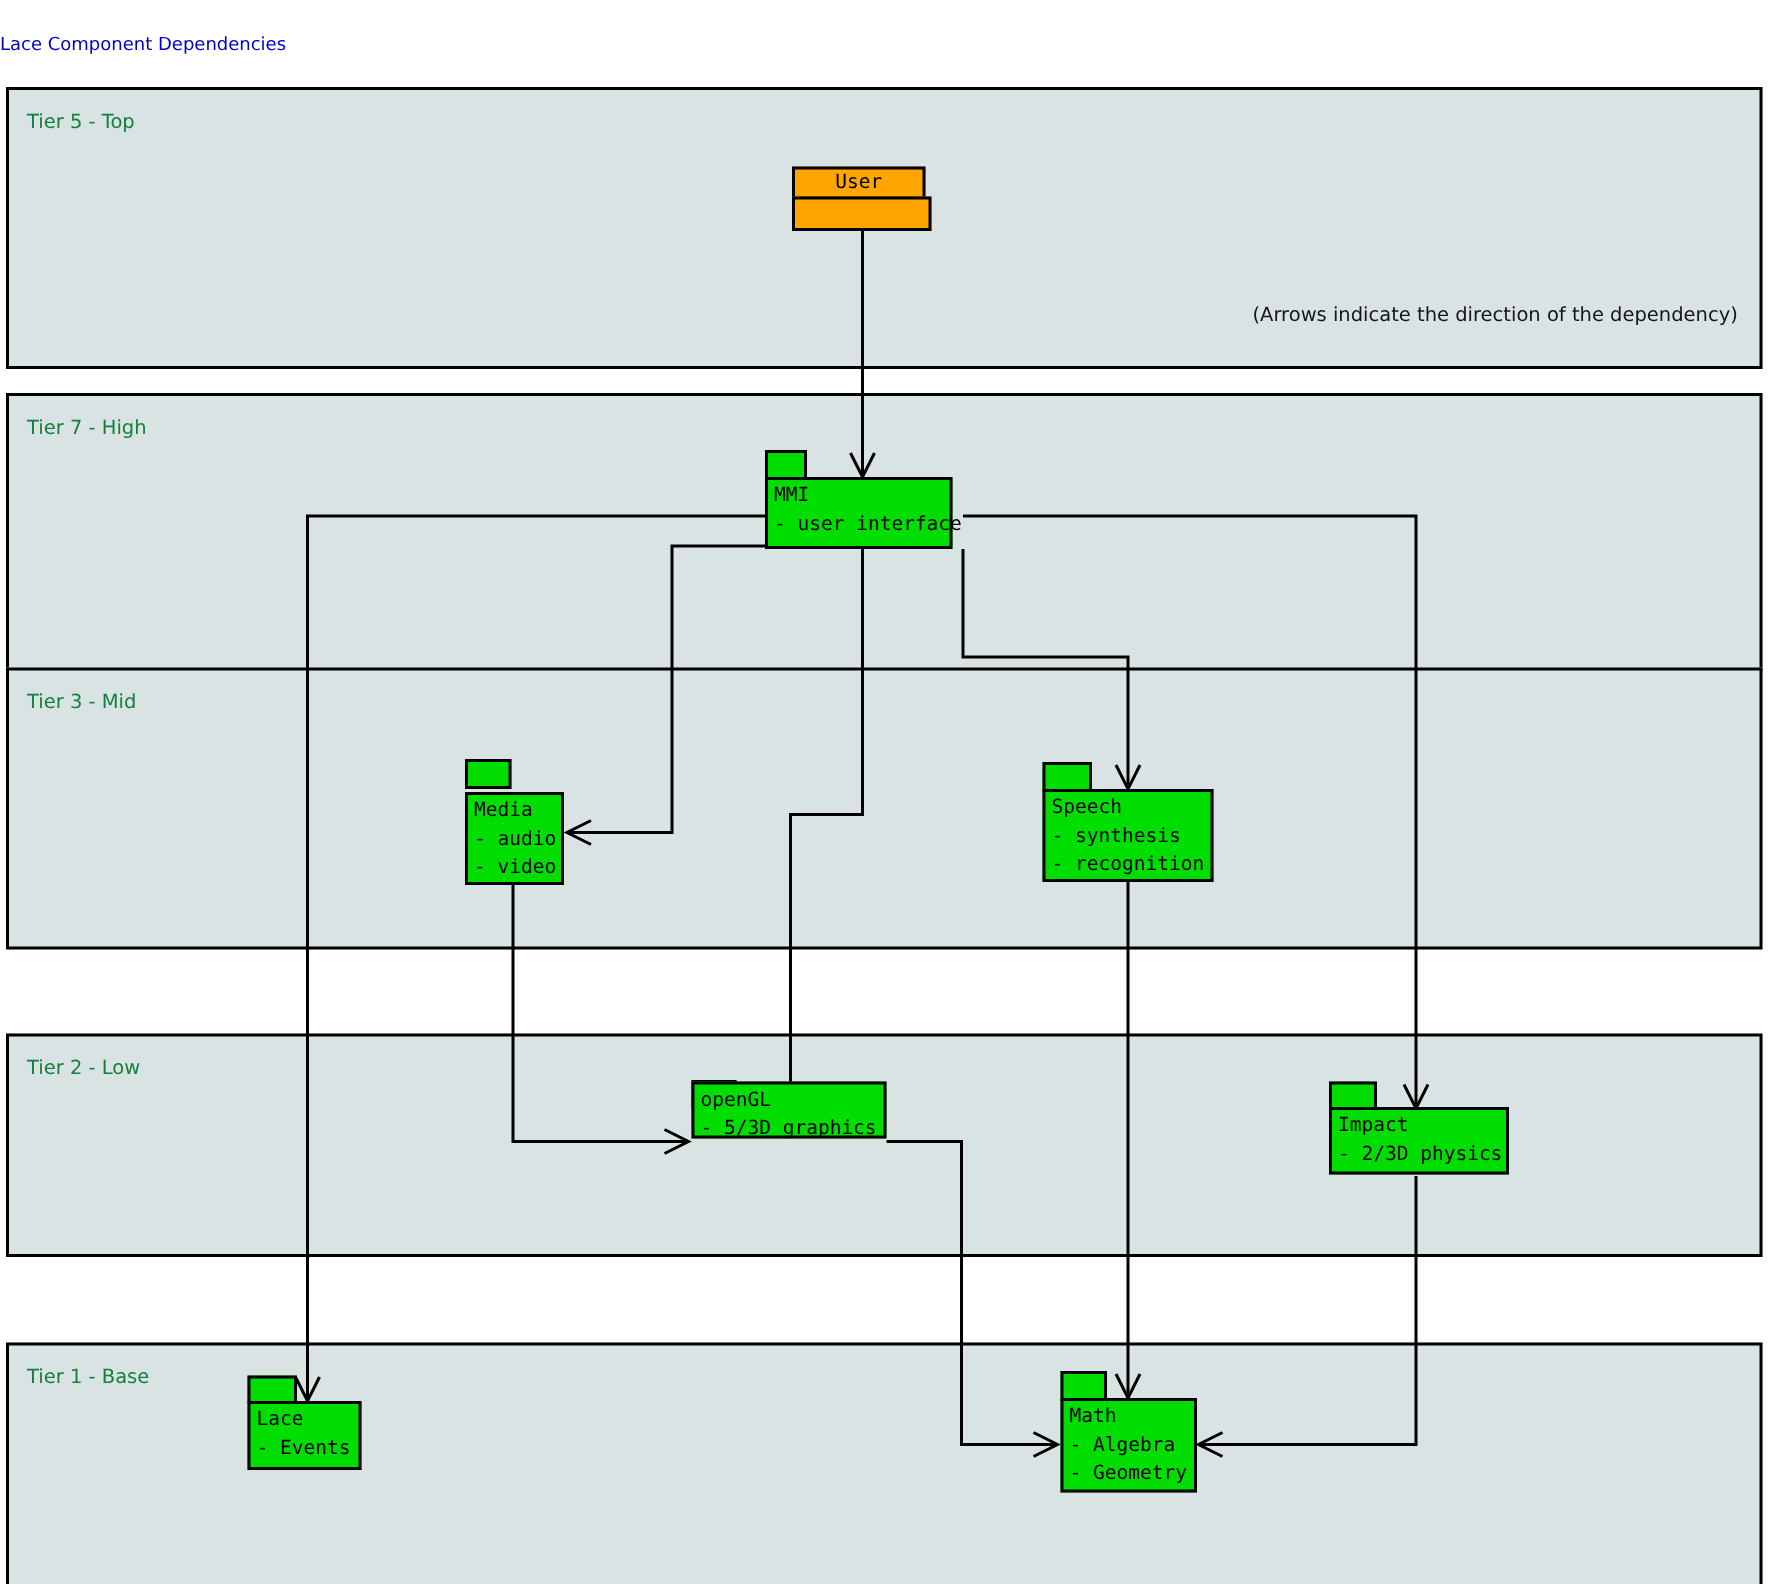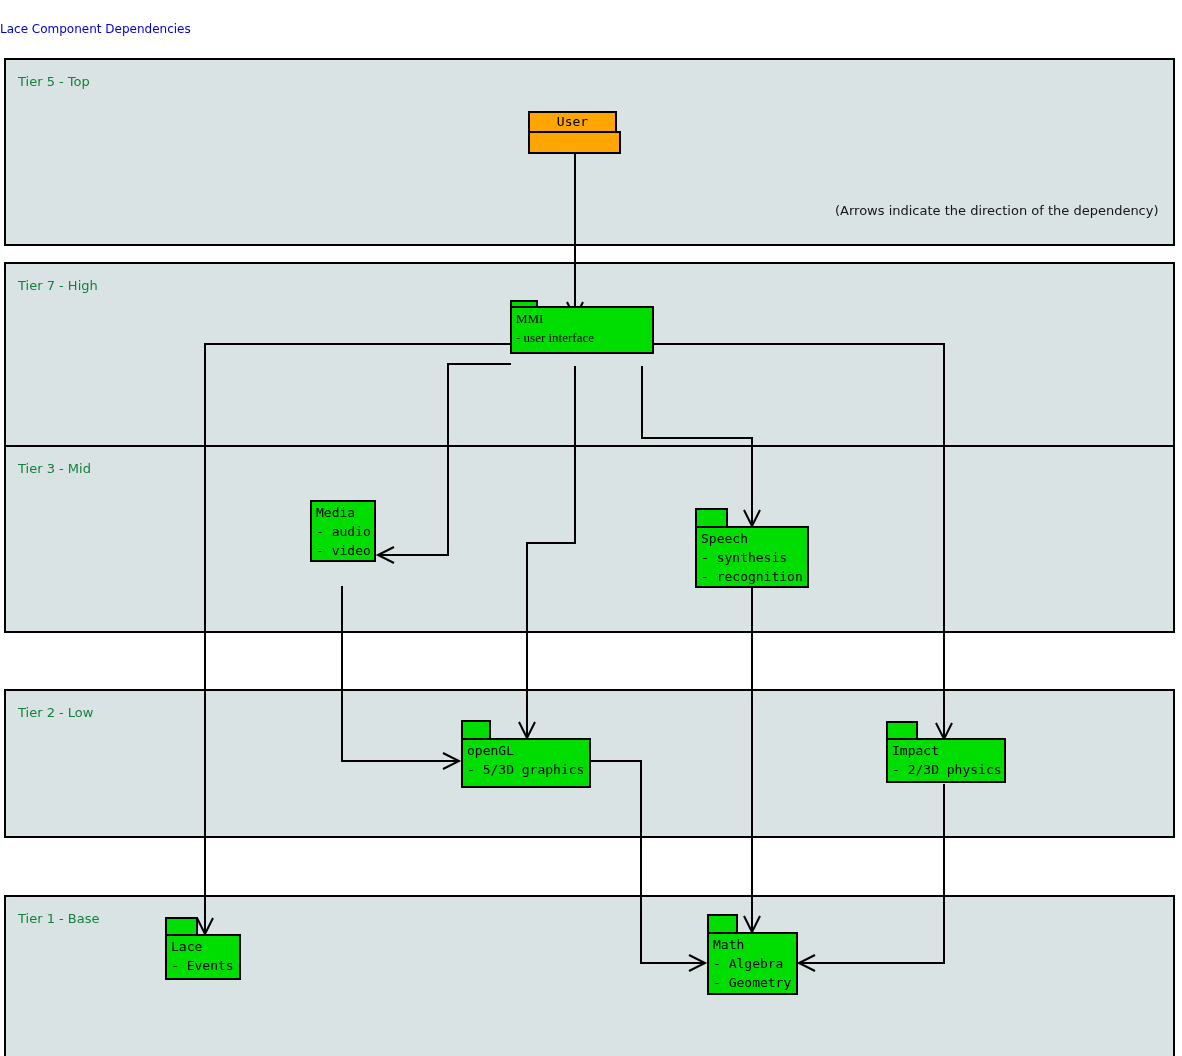--- a/index.html
+++ b/index.html
@@ -88,30 +88,30 @@
       <path class="edge" d="M815,955 L799,963 L815,971"></path>
     </g>
   </svg>
 
   <div class="pkg-tab orange" style="left:528px;top:111px;width:89px;height:22px;">
     <span class="tab-text">User Applet</span>
   </div>
   <div class="pkg-body orange" style="left:528px;top:131px;width:93px;height:23px;"></div>
 
   <div class="pkg-tab green" style="left:510px;top:300px;width:28px;height:20px;"></div>
-  <div class="pkg-body green" style="left:510px;top:306px;width:144px;height:48px;font-family:Liberation Serif, serif;"><span>MMI</span><br><span>- user interface</span></div>
+  <div class="pkg-body green" style="left:510px;top:318px;width:125px;height:48px;"><span>MMI</span><br><span>- user interface</span></div>
 
   <div class="pkg-tab green" style="left:310px;top:506px;width:31px;height:20px;"></div>
-  <div class="pkg-body green" style="left:310px;top:500px;width:66px;height:62px;"><span>Media</span><br><span>- audio</span><br><span>- video</span></div>
+  <div class="pkg-body green" style="left:310px;top:528px;width:66px;height:62px;"><span>Media</span><br><span>- audio</span><br><span>- video</span></div>
 
   <div class="pkg-tab green" style="left:695px;top:508px;width:33px;height:20px;"></div>
   <div class="pkg-body green" style="left:695px;top:526px;width:114px;height:62px;"><span>Speech</span><br><span>- synthesis</span><br><span>- recognition</span></div>
 
   <div class="pkg-tab green" style="left:461px;top:720px;width:30px;height:20px;"></div>
-  <div class="pkg-body green" style="left:461px;top:738px;width:130px;height:50px;"><span>openGL</span><br><span>- 5/3D graphics</span></div>
+  <div class="pkg-body green" style="left:461px;top:721px;width:130px;height:38px;"><span>openGL</span><br><span>- 5/3D graphics</span></div>
 
   <div class="pkg-tab green" style="left:886px;top:721px;width:32px;height:19px;"></div>
   <div class="pkg-body green" style="left:886px;top:738px;width:120px;height:45px;"><span>Impact</span><br><span>- 2/3D physics</span></div>
 
   <div class="pkg-tab green" style="left:165px;top:917px;width:33px;height:19px;"></div>
   <div class="pkg-body green" style="left:165px;top:934px;width:76px;height:46px;"><span>Lace</span><br><span>- Events</span></div>
 
   <div class="pkg-tab green" style="left:707px;top:914px;width:31px;height:20px;"></div>
   <div class="pkg-body green" style="left:707px;top:932px;width:91px;height:63px;"><span>Math</span><br><span>- Algebra</span><br><span>- Geometry</span></div>
 

